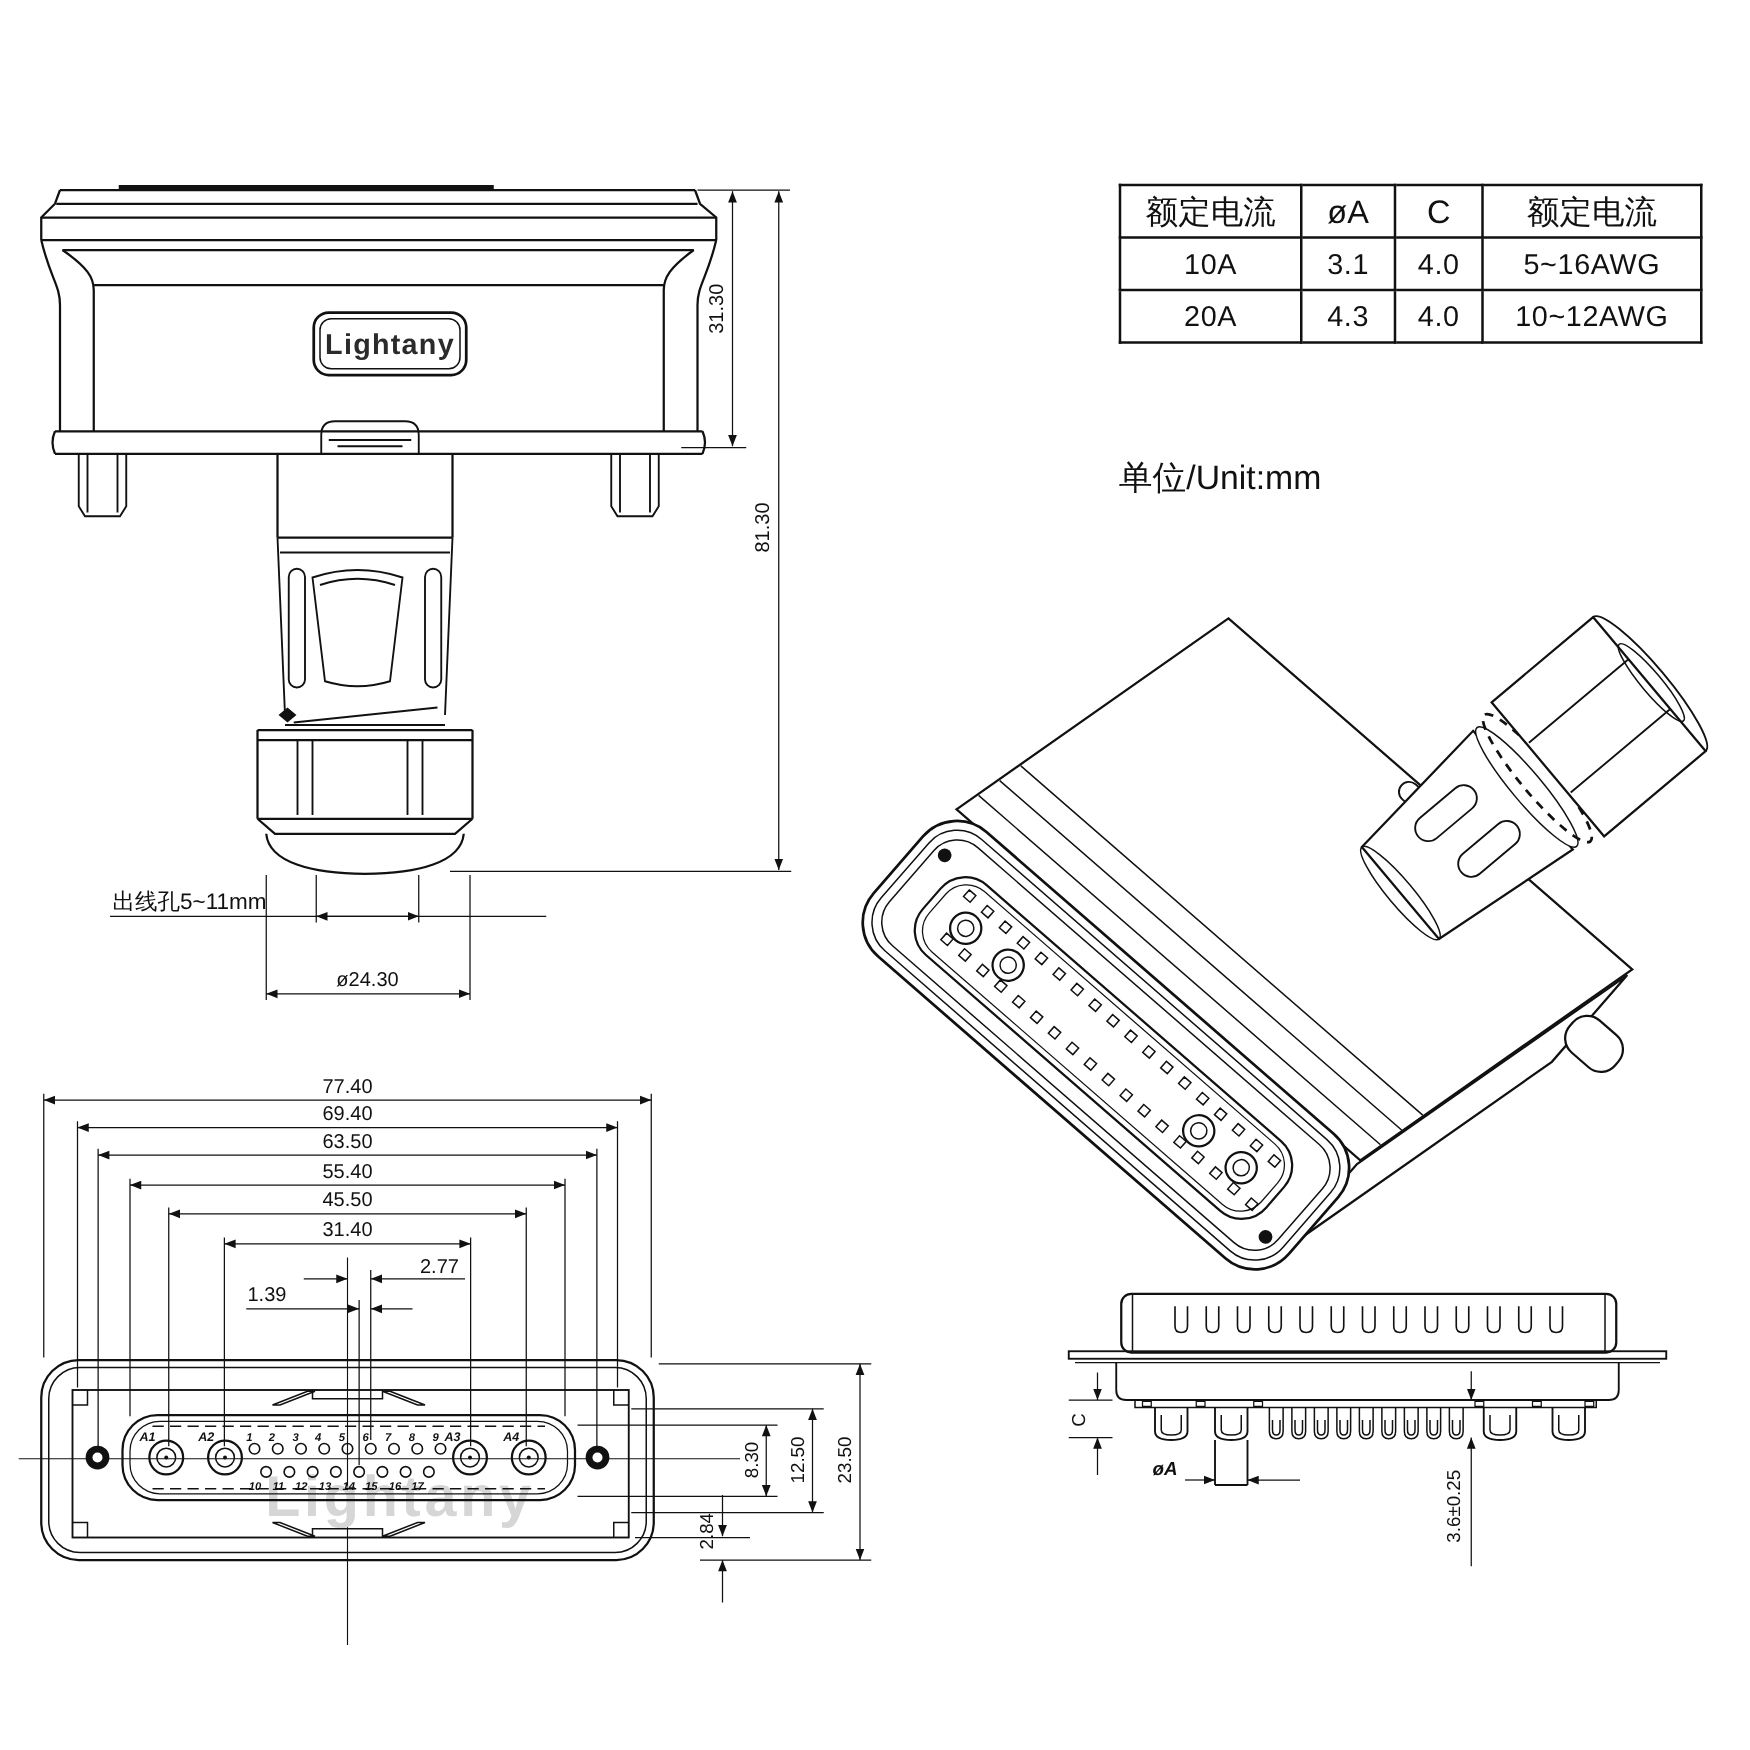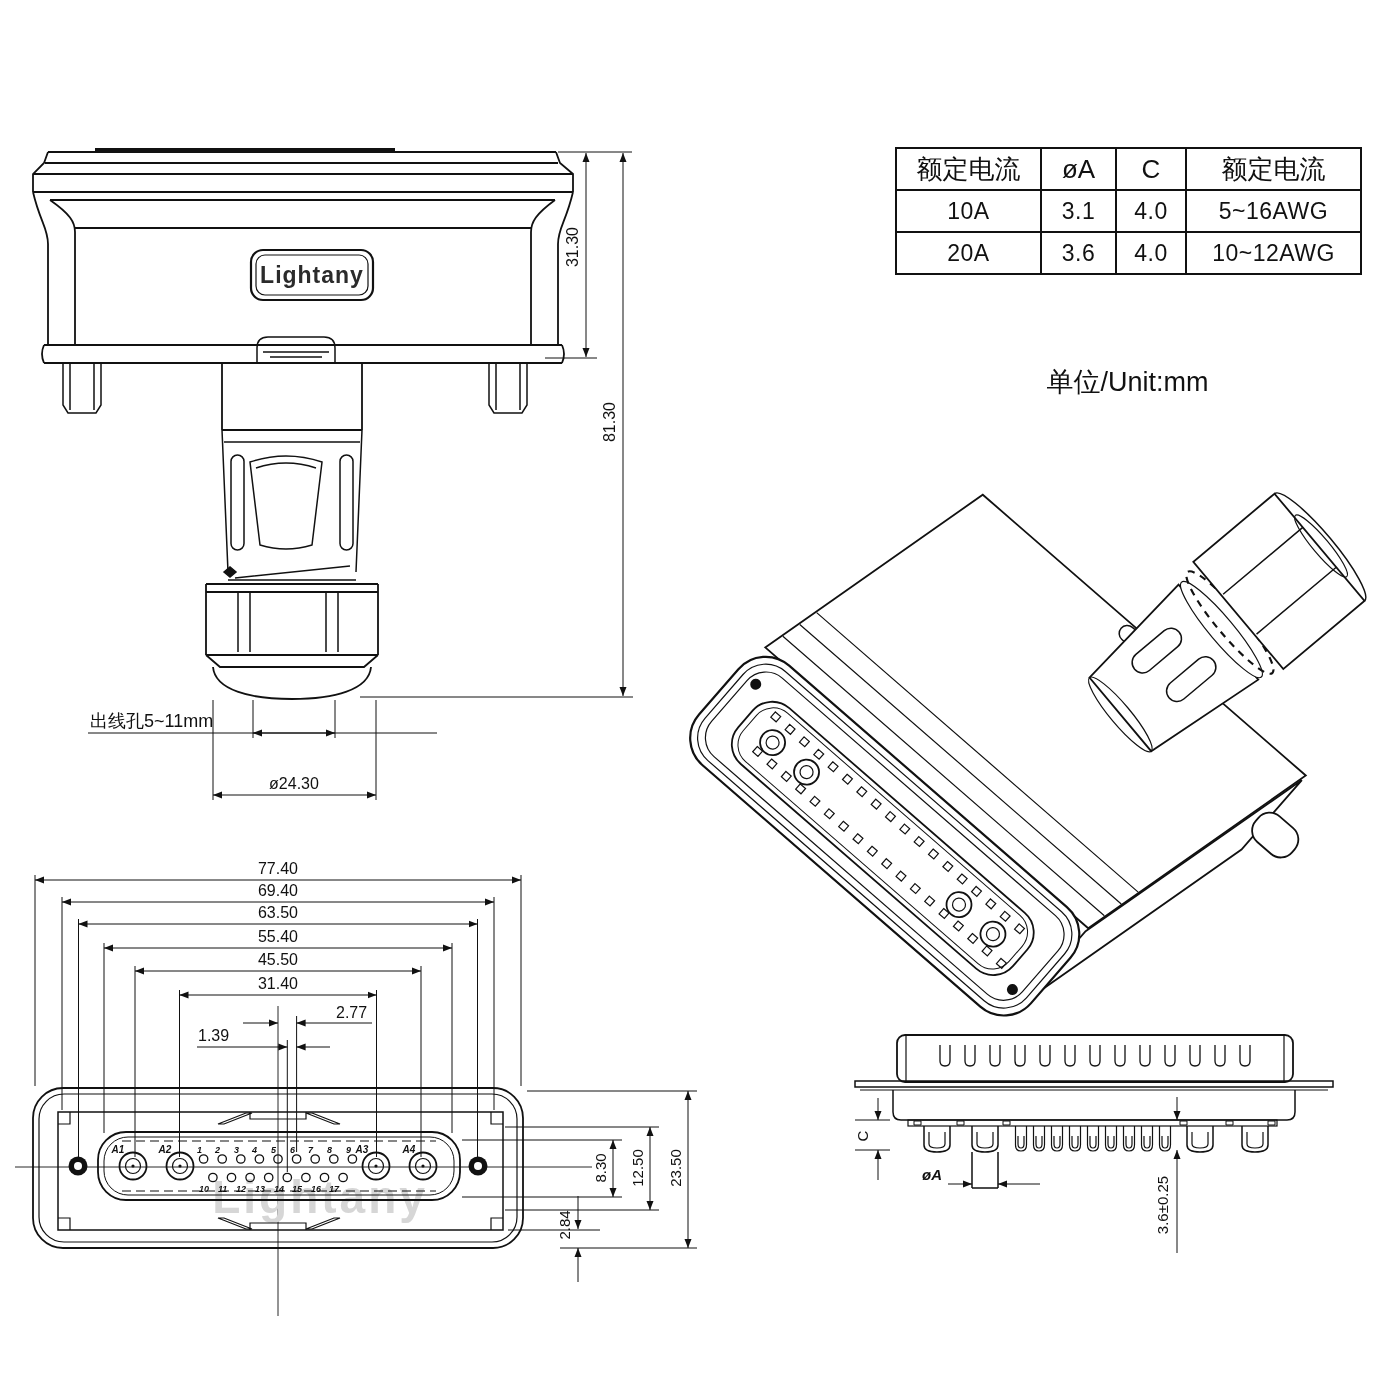--- a/index.html
+++ b/index.html
@@ -4,21 +4,21 @@
 <style>
   html,body{margin:0;padding:0;background:#fff;}
   .canvas{position:relative;width:1400px;height:1316px;background:#fff;overflow:hidden;
           font-family:"Liberation Sans",sans-serif;color:#111;}
   .canvas > svg{position:absolute;left:0;top:0;}
   .spec-table{position:absolute;left:895px;top:147px;border-collapse:collapse;table-layout:fixed;}
   .spec-table td,.spec-table th{border:2px solid #111;text-align:center;vertical-align:middle;
           height:40px;padding:0;font-weight:normal;white-space:nowrap;}
   .spec-table th{font-size:26px;}
   .spec-table td{font-size:23px;letter-spacing:0.5px;}
-  .unit-note{position:absolute;left:895px;top:364px;width:465px;text-align:center;font-size:27px;}
+  .unit-note{position:absolute;left:895px;top:364px;width:465px;text-align:left;font-size:27px;}
   svg text{fill:#111;}
   .dimtxt{font-size:16px;}
   .dimtxt-s{font-size:15px;}
   .cjk{font-size:18px;}
   .pinnum{font-size:9px;font-weight:bold;font-style:italic;}
   .anum{font-size:10px;font-weight:bold;font-style:italic;}
   .wm{font-size:46px;font-weight:bold;letter-spacing:3px;fill:#d6d6d6;}
   .logo-t{font-size:23px;font-weight:bold;letter-spacing:1px;fill:#2b2b2b;}
   .ln{stroke:#111;fill:none;}
   .w1{stroke-width:1;}.w12{stroke-width:1.2;}.w15{stroke-width:1.5;}.w18{stroke-width:1.8;}.w22{stroke-width:2.2;}
@@ -44,21 +44,21 @@
       <th>额定电流</th>
     </tr>
     <tr>
       <td>10A</td>
       <td>3.1</td>
       <td>4.0</td>
       <td>5~16AWG</td>
     </tr>
     <tr>
       <td>20A</td>
-      <td>3.6</td>
+      <td>4.3</td>
       <td>4.0</td>
       <td>10~12AWG</td>
     </tr>
   </tbody>
     </table>
   <div class="unit-note">单位/Unit:mm</div>
 
   <svg width="1400" height="1400" viewBox="0 0 1400 1400">
     <defs>
       <marker id="ae" markerUnits="userSpaceOnUse" markerWidth="12" markerHeight="9" refX="9" refY="4.5" orient="auto">

